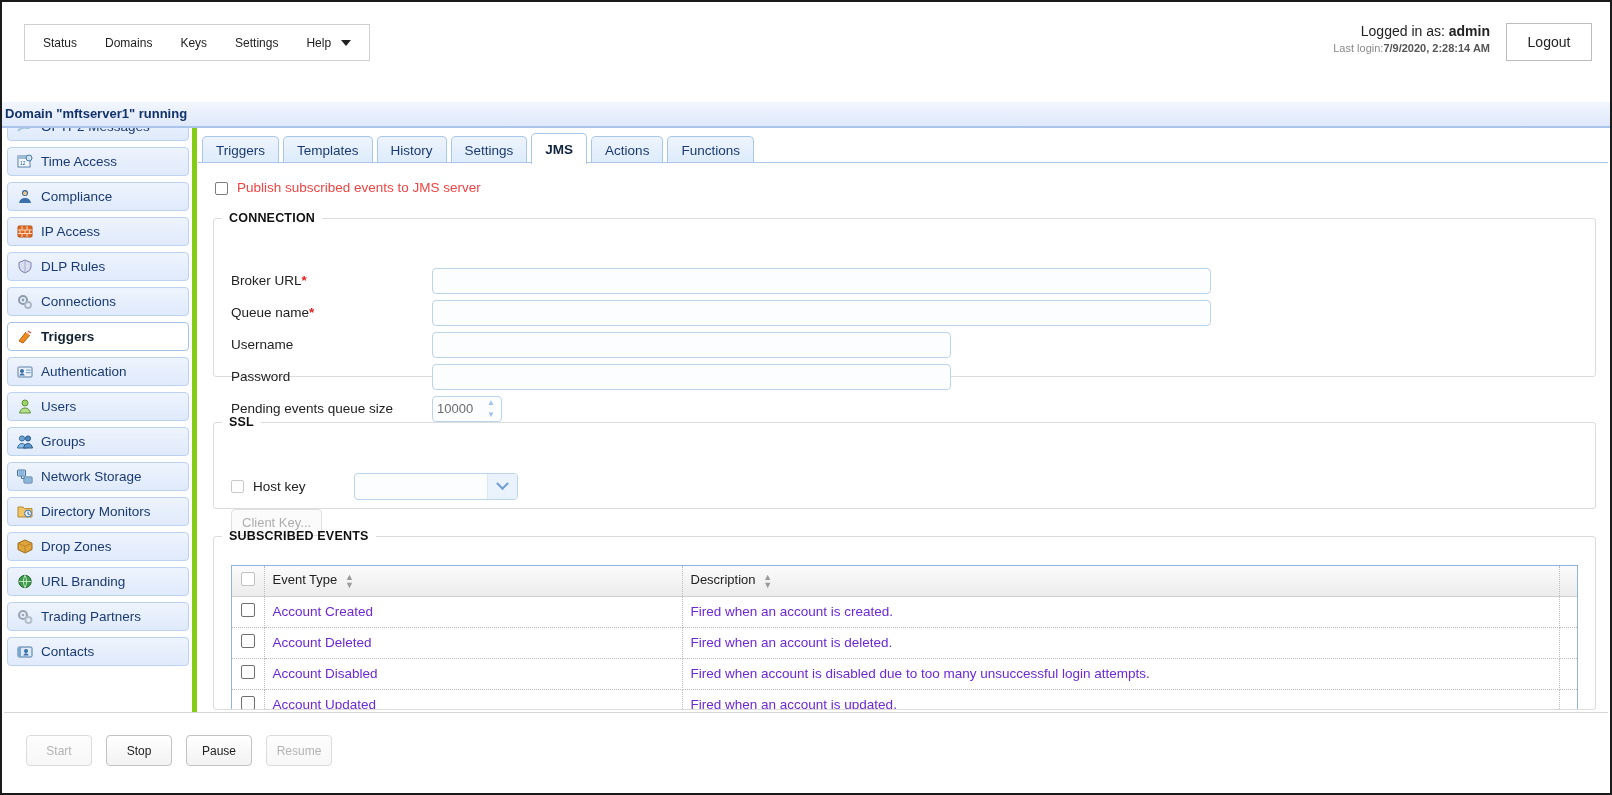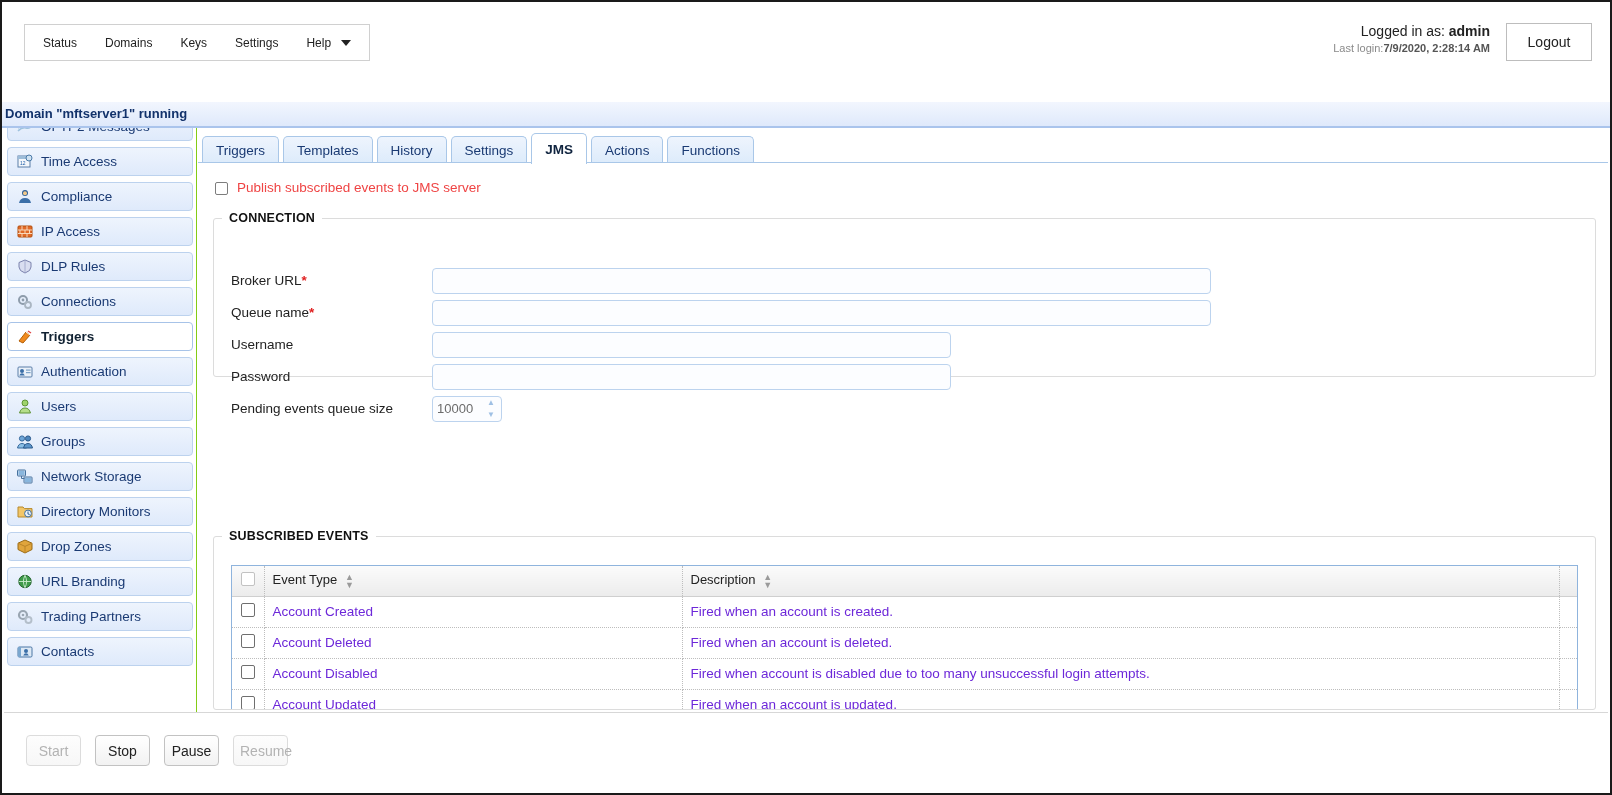--- a/index.html
+++ b/index.html
@@ -61,21 +61,21 @@
   }
   .statusband .txt {
     position:absolute; left:3px; top:4px;
     font-size:13px; font-weight:bold; color:#12326b;
   }
 
   
   .sidebar {
     position:absolute; left:2px; top:126px; width:193px; height:588px;
     background:#ffffff; overflow:hidden;
-    border-right:1px solid #84cc16;
+    border-right:5px solid #84cc16;
   }
   .nav-item {
     position:relative;
     height:29px; margin:0 3px 6px 3px;
     background:linear-gradient(to bottom,#eef4fd 0%, #dfeafb 100%);
     border:1px solid #bcd2ee; border-radius:4px;
     display:flex; align-items:center; padding-left:8px;
     color:#1a3a73; font-size:13.5px; cursor:pointer;
   }
   .nav-item.first { margin-top:-16px; }
@@ -240,23 +240,23 @@
   }
   .tbl-cb.hdr { border-color:#c2c2c2; }
 
   
   .footer {
     position:absolute; left:2px; right:2px; bottom:2px; height:79px;
     background:#fff; border-top:1px solid #d7d7d7;
   }
   .footer .btns { position:absolute; left:22px; top:22px; display:flex; gap:14px; }
   .fbtn {
-    width:55px; height:31px; border:1px solid #c2c2c2; border-radius:4px;
+    width:66px; height:31px; border:1px solid #c2c2c2; border-radius:4px;
     background:linear-gradient(to bottom,#ffffff 0%, #f2f2f2 100%);
-    font-size:14px; font-family:inherit; color:#222; cursor:pointer;
+    font-size:12px; font-family:inherit; color:#222; cursor:pointer;
   }
   .fbtn.disabled { color:#b3b3b3; border-color:#dcdcdc;
     background:linear-gradient(to bottom,#fdfdfd 0%, #f7f7f7 100%); cursor:default; }
 </style>
 </head>
 <body>
 
 <div class="window">
 
   <div class="topbar">
@@ -511,20 +511,42 @@
           <div class="spin">
             <input type="text" value="10000" style="">
             <span class="arrows">
               <span>▲</span>
               <span>▼</span>
             </span>
           </div>
         </div>
       </fieldset>
 
+      <fieldset class="group" id="grp-ssl">
+        <legend>SSL</legend>
+
+        <div class="frow" style="top:12px; gap:0;">
+          <div class="flabel" style="width:auto; display:flex; align-items:center; gap:9px; width:140px;">
+            <span class="cb light"></span>
+            <span>Host key</span>
+          </div>
+          <div class="selbox">
+            <span></span>
+            <span class="arrowbtn">
+                <i class="chev"></i>
+              </span>
+          </div>
+        </div>
+
+        <div class="frow" style="top:48px;">
+          <div style="padding-left:17px;">
+            <button class="ghost-btn">Client Key...</button>
+          </div>
+        </div>
+      </fieldset>
 
       <fieldset class="group" id="grp-events">
         <legend>SUBSCRIBED EVENTS</legend>
         <div class="tablewrap">
           <table class="evt">
             <thead>
               <tr>
                 <th class="cbcol"><span class="tbl-cb hdr"></span></th>
                 <th class="c-type">
                   <span>Event Type</span>

